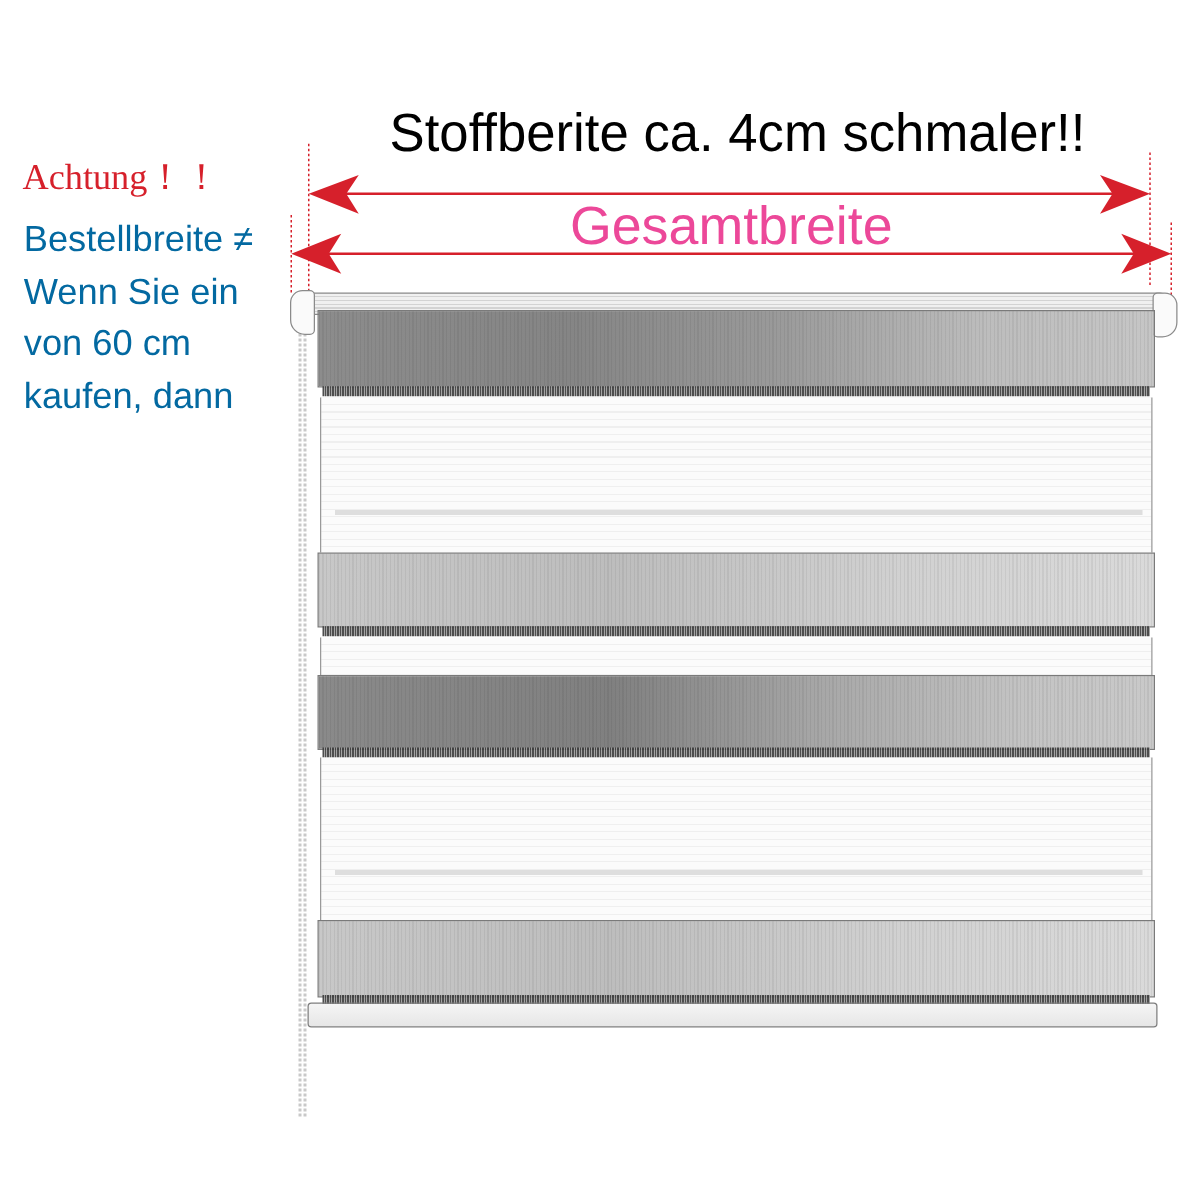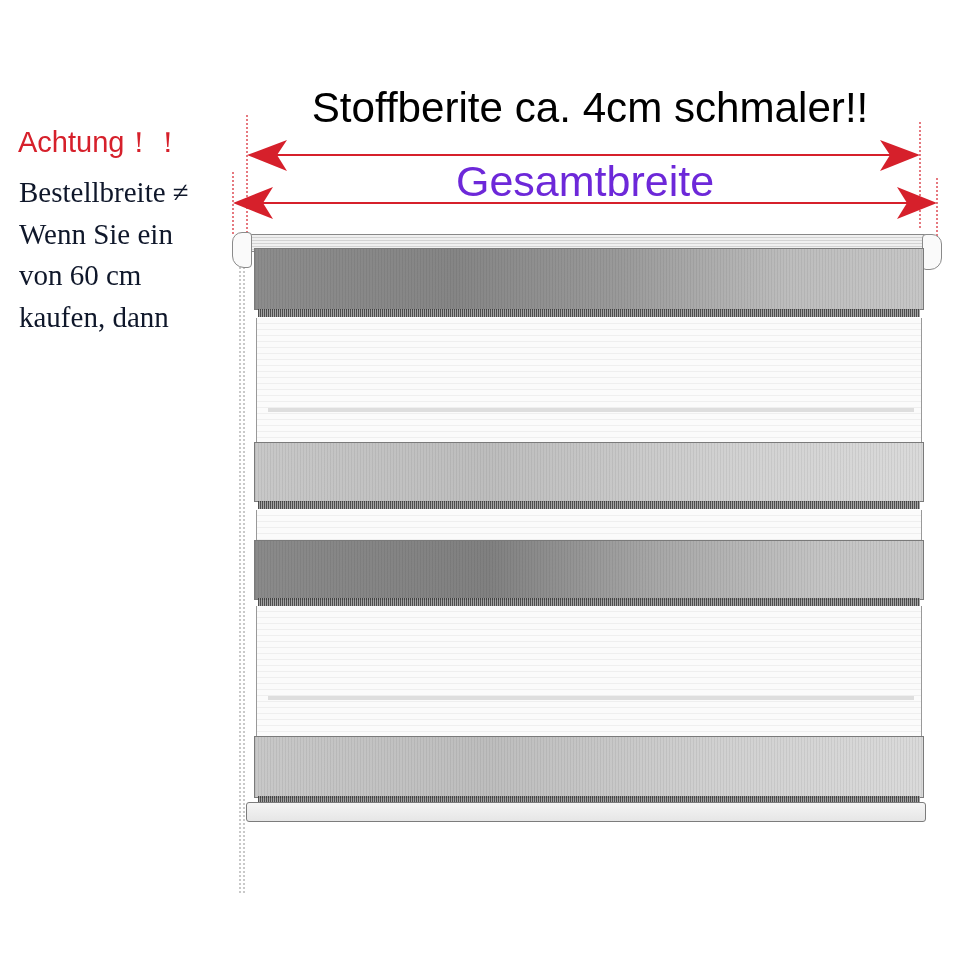--- a/index.html
+++ b/index.html
@@ -1,22 +1,22 @@
 <!DOCTYPE html>
 <html><head>
 <meta charset="utf-8">
 <style>
   html, body { margin:0; padding:0; background:#ffffff; }
   body { width:960px; height:960px; position:relative; overflow:hidden; font-family:"Liberation Sans", sans-serif; }
   .abs { position:absolute; }
-  #warn-title { left:18px; top:128px; font-family:Liberation Sans, sans-serif; font-size:29px; color:#d6202b; white-space:pre; line-height:1; }
-  #warn-body { left:19px; top:172px; width:215px; font-family:Liberation Serif, serif; font-size:29px; color:#0f172a; line-height:41.5px; }
+  #warn-title { left:18px; top:128px; font-family:Liberation Serif, serif; font-size:29px; color:#d6202b; white-space:pre; line-height:1; }
+  #warn-body { left:19px; top:172px; width:215px; font-family:Liberation Sans, sans-serif; font-size:29px; color:#0369a1; line-height:41.5px; }
   #warn-body .ln { display:block; white-space:nowrap; }
   #label-fabric { left:250px; top:86px; width:680px; text-align:center; font-size:43px; color:#000; line-height:1; white-space:nowrap; transform:scaleX(0.98); }
-  #label-total { left:233px; top:160px; width:704px; text-align:center; font-size:43px; color:#6d28d9; line-height:1; white-space:nowrap; }
+  #label-total { left:233px; top:160px; width:704px; text-align:center; font-size:43px; color:#ec4899; line-height:1; white-space:nowrap; }
   svg#dims { left:0; top:0; }
   
   #blind { left:232px; top:226px; width:712px; height:600px; }
   .cord { left:238px; top:262px; width:8px; height:632px; background-image: radial-gradient(circle, #c9c9c9 1.2px, transparent 1.4px); background-size:4px 4px; }
   .panel { position:absolute; left:22px; right:20px; border:1px solid #7a7a7a; }
   .dark { background: linear-gradient(90deg, #8c8c8c 0%, #858585 30%, #9a9a9a 55%, #bdbdbd 80%, #c6c6c6 100%); }
   .darkb { background: linear-gradient(90deg, #8a8a8a 0%, #808080 35%, #a7a7a7 60%, #c4c4c4 85%, #c9c9c9 100%); }
   .light { background: linear-gradient(90deg, #c8c8c8 0%, #bdbdbd 35%, #d1d1d1 70%, #dadada 100%); }
   .noise { background-image: repeating-linear-gradient(90deg, rgba(0,0,0,0.06) 0 1px, transparent 1px 3px); position:absolute; inset:0; }
   .seam { position:absolute; left:26px; right:24px; height:8px; background: repeating-linear-gradient(90deg, #3a3a3a 0 1px, #9a9a9a 1px 2px); opacity:0.9; }

